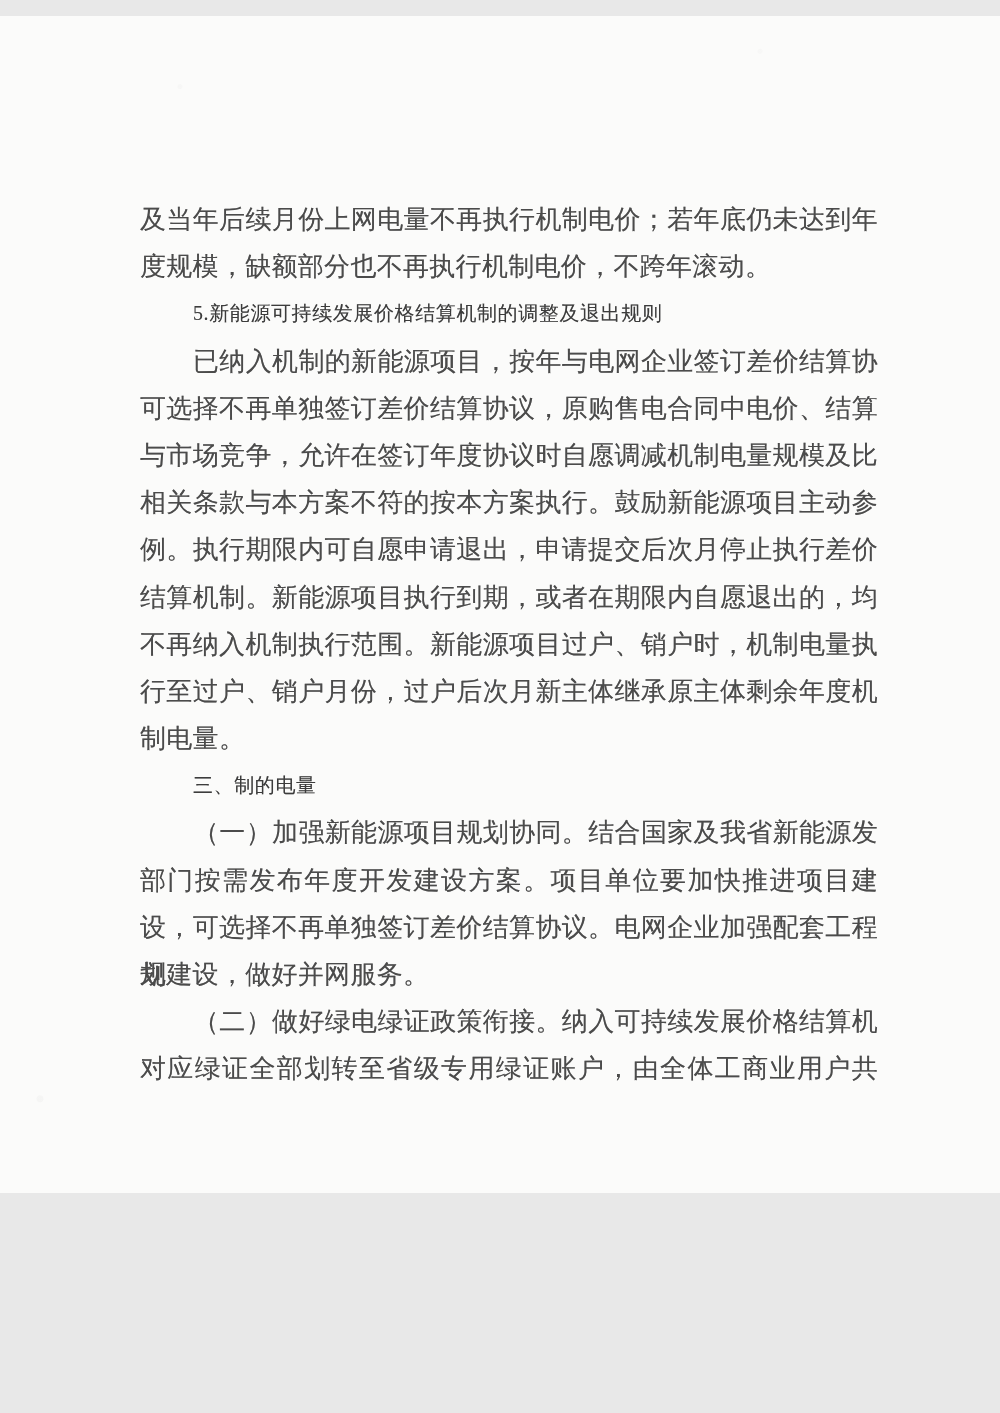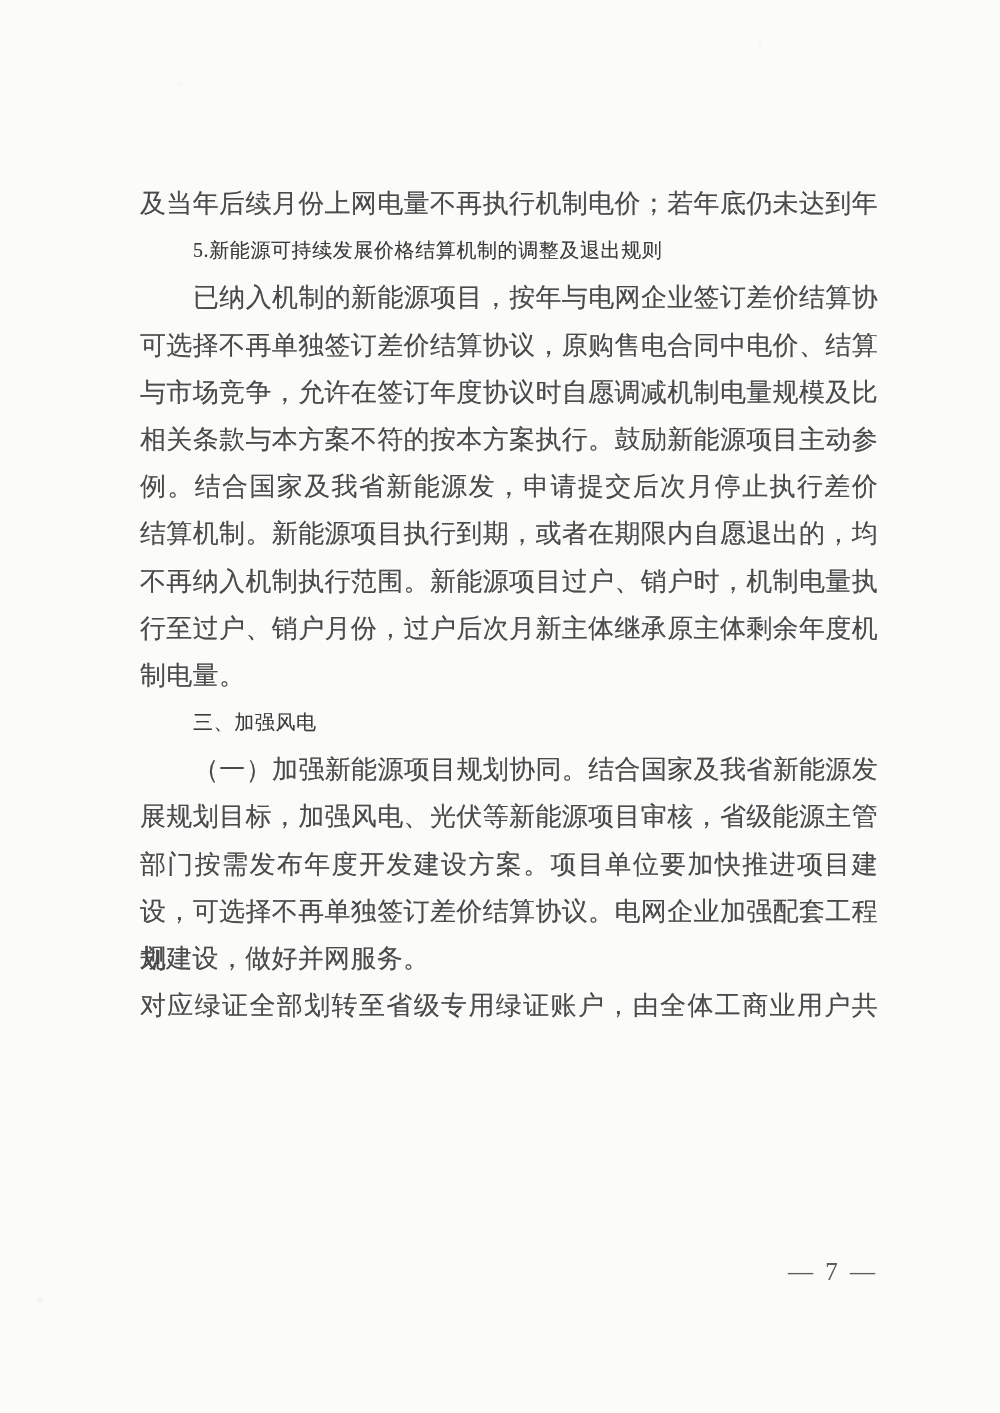--- a/index.html
+++ b/index.html
@@ -3,22 +3,22 @@
 <meta charset="utf-8">
 <style>
   html, body {
     margin: 0;
     padding: 0;
     background: #e8e8e8;
   }
   .page {
     position: relative;
     width: 1000px;
-    height: 1413px;
-    margin: 0 auto;
+    height: 1177px;
+    margin: 16px auto;
     background:
       radial-gradient(circle at 18% 6%, rgba(180,180,180,0.06) 0 2px, transparent 3px),
       radial-gradient(circle at 76% 3%, rgba(180,180,180,0.05) 0 2px, transparent 3px),
       radial-gradient(circle at 4% 92%, rgba(170,170,170,0.07) 0 3px, transparent 4px),
       #fbfbfa;
     overflow: hidden;
     font-family: "Liberation Serif", "DejaVu Serif", serif;
   }
   .doc-body {
     position: absolute;
@@ -58,32 +58,33 @@
     letter-spacing: 3px;
     text-shadow: 0 0 0.5px rgba(90,90,90,0.4);
   }
 </style>
 </head>
 <body>
 
 <div class="page">
   <main class="doc-body">
       <div class="doc-line body full">及当年后续月份上网电量不再执行机制电价；若年底仍未达到年</div>
+      <div class="doc-line body">度规模，缺额部分也不再执行机制电价，不跨年滚动。</div>
       <div class="doc-line bold indent">5.新能源可持续发展价格结算机制的调整及退出规则</div>
       <div class="doc-line body indent full">已纳入机制的新能源项目，按年与电网企业签订差价结算协</div>
       <div class="doc-line body full">可选择不再单独签订差价结算协议，原购售电合同中电价、结算</div>
       <div class="doc-line body full">与市场竞争，允许在签订年度协议时自愿调减机制电量规模及比</div>
       <div class="doc-line body full">相关条款与本方案不符的按本方案执行。鼓励新能源项目主动参</div>
-      <div class="doc-line body full">例。结合国家及我省新能源发，申请提交后次月停止执行差价</div>
+      <div class="doc-line body full">例。执行期限内可自愿申请退出，申请提交后次月停止执行差价</div>
       <div class="doc-line body full">结算机制。新能源项目执行到期，或者在期限内自愿退出的，均</div>
       <div class="doc-line body full">不再纳入机制执行范围。新能源项目过户、销户时，机制电量执</div>
       <div class="doc-line body full">行至过户、销户月份，过户后次月新主体继承原主体剩余年度机</div>
       <div class="doc-line body">制电量。</div>
-      <div class="doc-line bold indent">三、加强风电</div>
+      <div class="doc-line bold indent">三、制的电量</div>
       <div class="doc-line body indent full">（一）加强新能源项目规划协同。结合国家及我省新能源发</div>
-      <div class="doc-line body full">展规划目标，加强风电、光伏等新能源项目审核，省级能源主管</div>
       <div class="doc-line body full">部门按需发布年度开发建设方案。项目单位要加快推进项目建</div>
       <div class="doc-line body full">设，可选择不再单独签订差价结算协议。电网企业加强配套工程规</div>
       <div class="doc-line body">划建设，做好并网服务。</div>
+      <div class="doc-line body indent full">（二）做好绿电绿证政策衔接。纳入可持续发展价格结算机</div>
       <div class="doc-line body full">对应绿证全部划转至省级专用绿证账户，由全体工商业用户共</div>
     </main>
   <div class="page-number">— 7 —</div>
 </div>
 
 </body></html>

